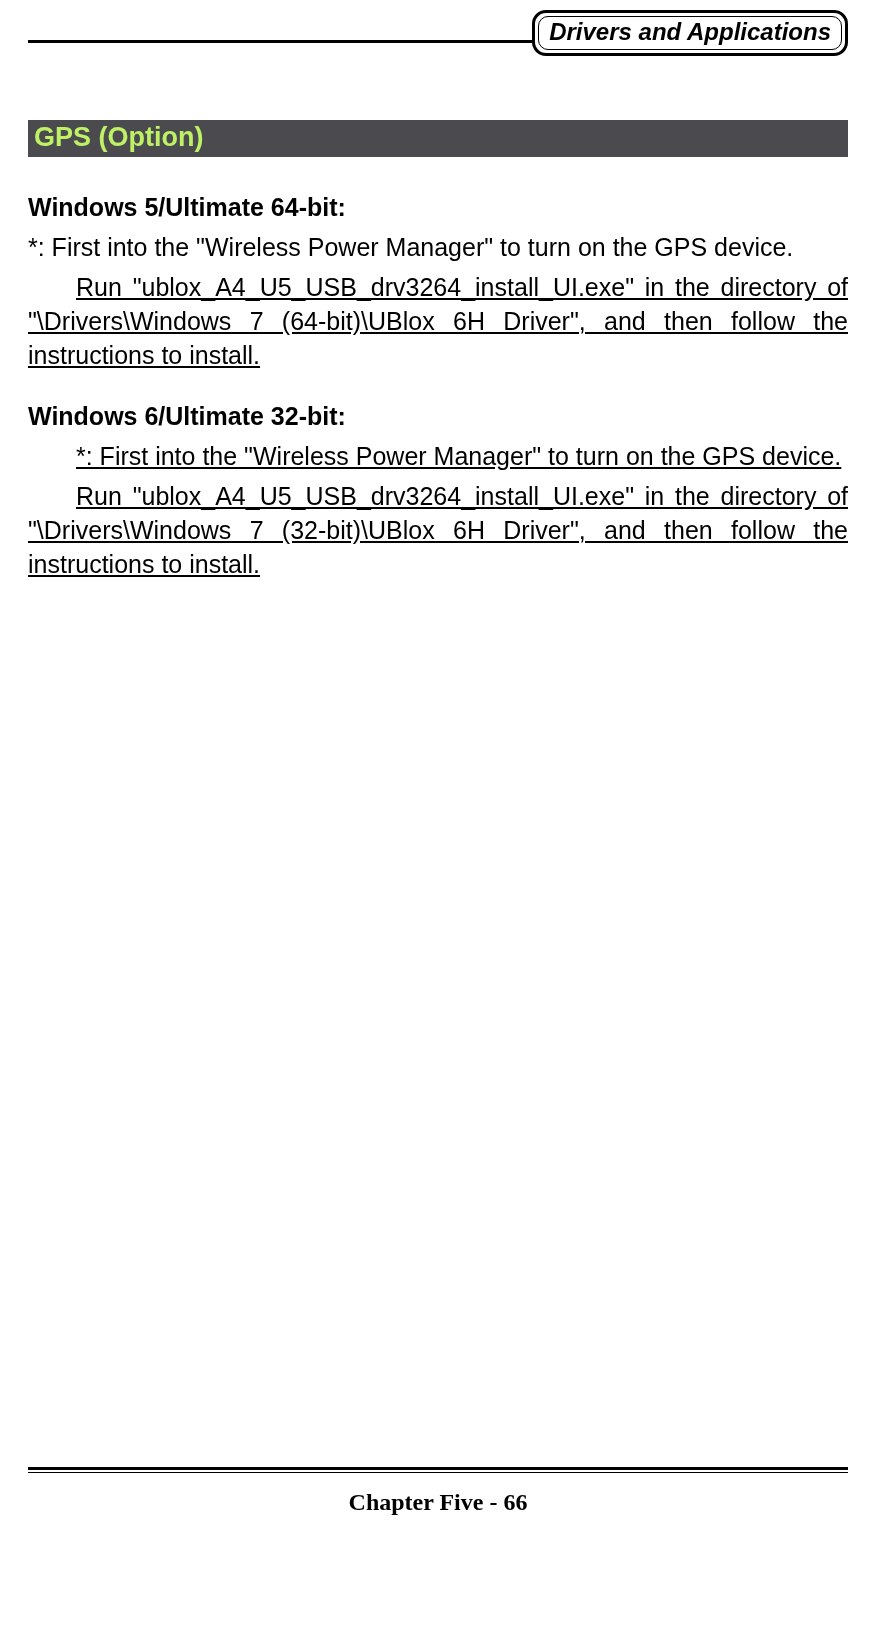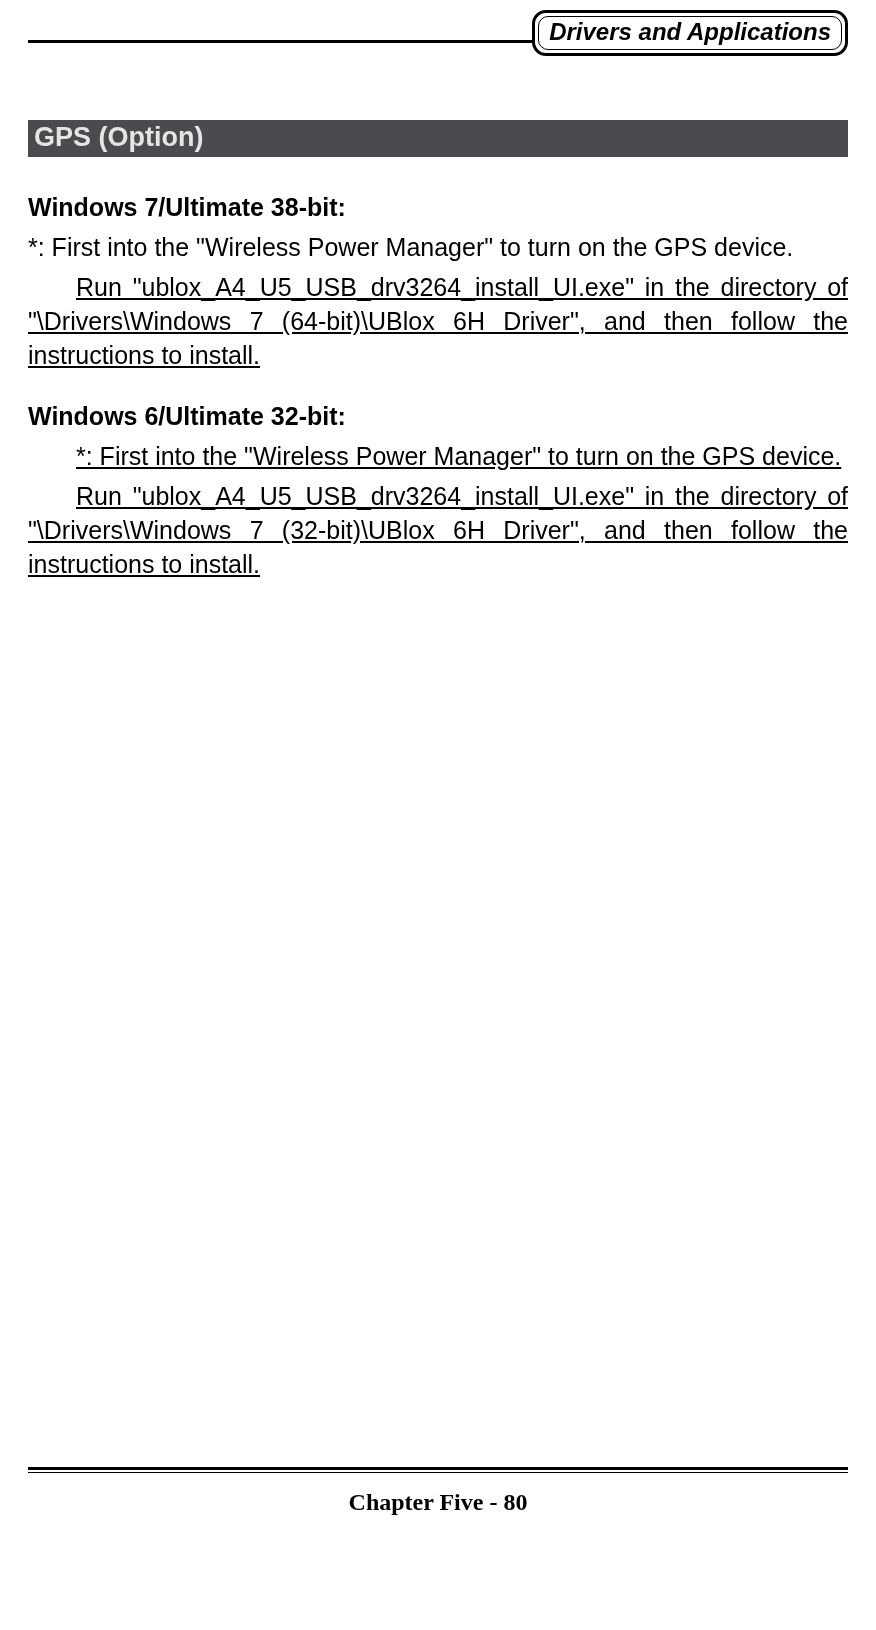--- a/index.html
+++ b/index.html
@@ -39,21 +39,21 @@
       inset: 3px;
       border: 1px solid #000;
       border-radius: 10px;
       pointer-events: none;
     }
     .content {
       padding-top: 60px;
     }
     .section-bar {
       background: #4b4b4f;
-      color: #e5e5e5;
+      color: #bef264;
       font-weight: bold;
       font-size: 27px;
       padding: 2px 6px 4px 6px;
       font-family: Arial, Helvetica, sans-serif;
       margin-bottom: 36px;
     }
     .sub-heading {
       font-weight: bold;
       font-size: 25px;
       margin-bottom: 8px;
@@ -108,31 +108,31 @@
       <span>Drivers and Applications</span>
     </div>
   </div>
 
   <div class="content">
     <div class="section-bar">
       <span>GPS (Option)</span>
     </div>
 
     <div class="block">
-      <div class="sub-heading">Windows 7/Ultimate 38-bit:</div>
+      <div class="sub-heading">Windows 5/Ultimate 64-bit:</div>
       <div class="para">*: First into the "Wireless Power Manager" to turn on the GPS device.</div>
       <div class="para justify indent-run">Run "ublox_A4_U5_USB_drv3264_install_UI.exe" in the directory of "\Drivers\Windows 7 (64-bit)\UBlox 6H Driver", and then follow the instructions to install.</div>
     </div>
 
     <div class="block">
       <div class="sub-heading">Windows 6/Ultimate 32-bit:</div>
       <div class="para indent-run">*: First into the "Wireless Power Manager" to turn on the GPS device.</div>
       <div class="para justify indent-run">Run "ublox_A4_U5_USB_drv3264_install_UI.exe" in the directory of "\Drivers\Windows 7 (32-bit)\UBlox 6H Driver", and then follow the instructions to install.</div>
     </div>
   </div>
 
   <div class="footer-area">
     <div class="footer-rule-outer"></div>
     <div class="footer-rule-inner"></div>
-    <div class="footer-text">Chapter Five - 80</div>
+    <div class="footer-text">Chapter Five - 66</div>
   </div>
 
 </div>
 
 </body></html>

